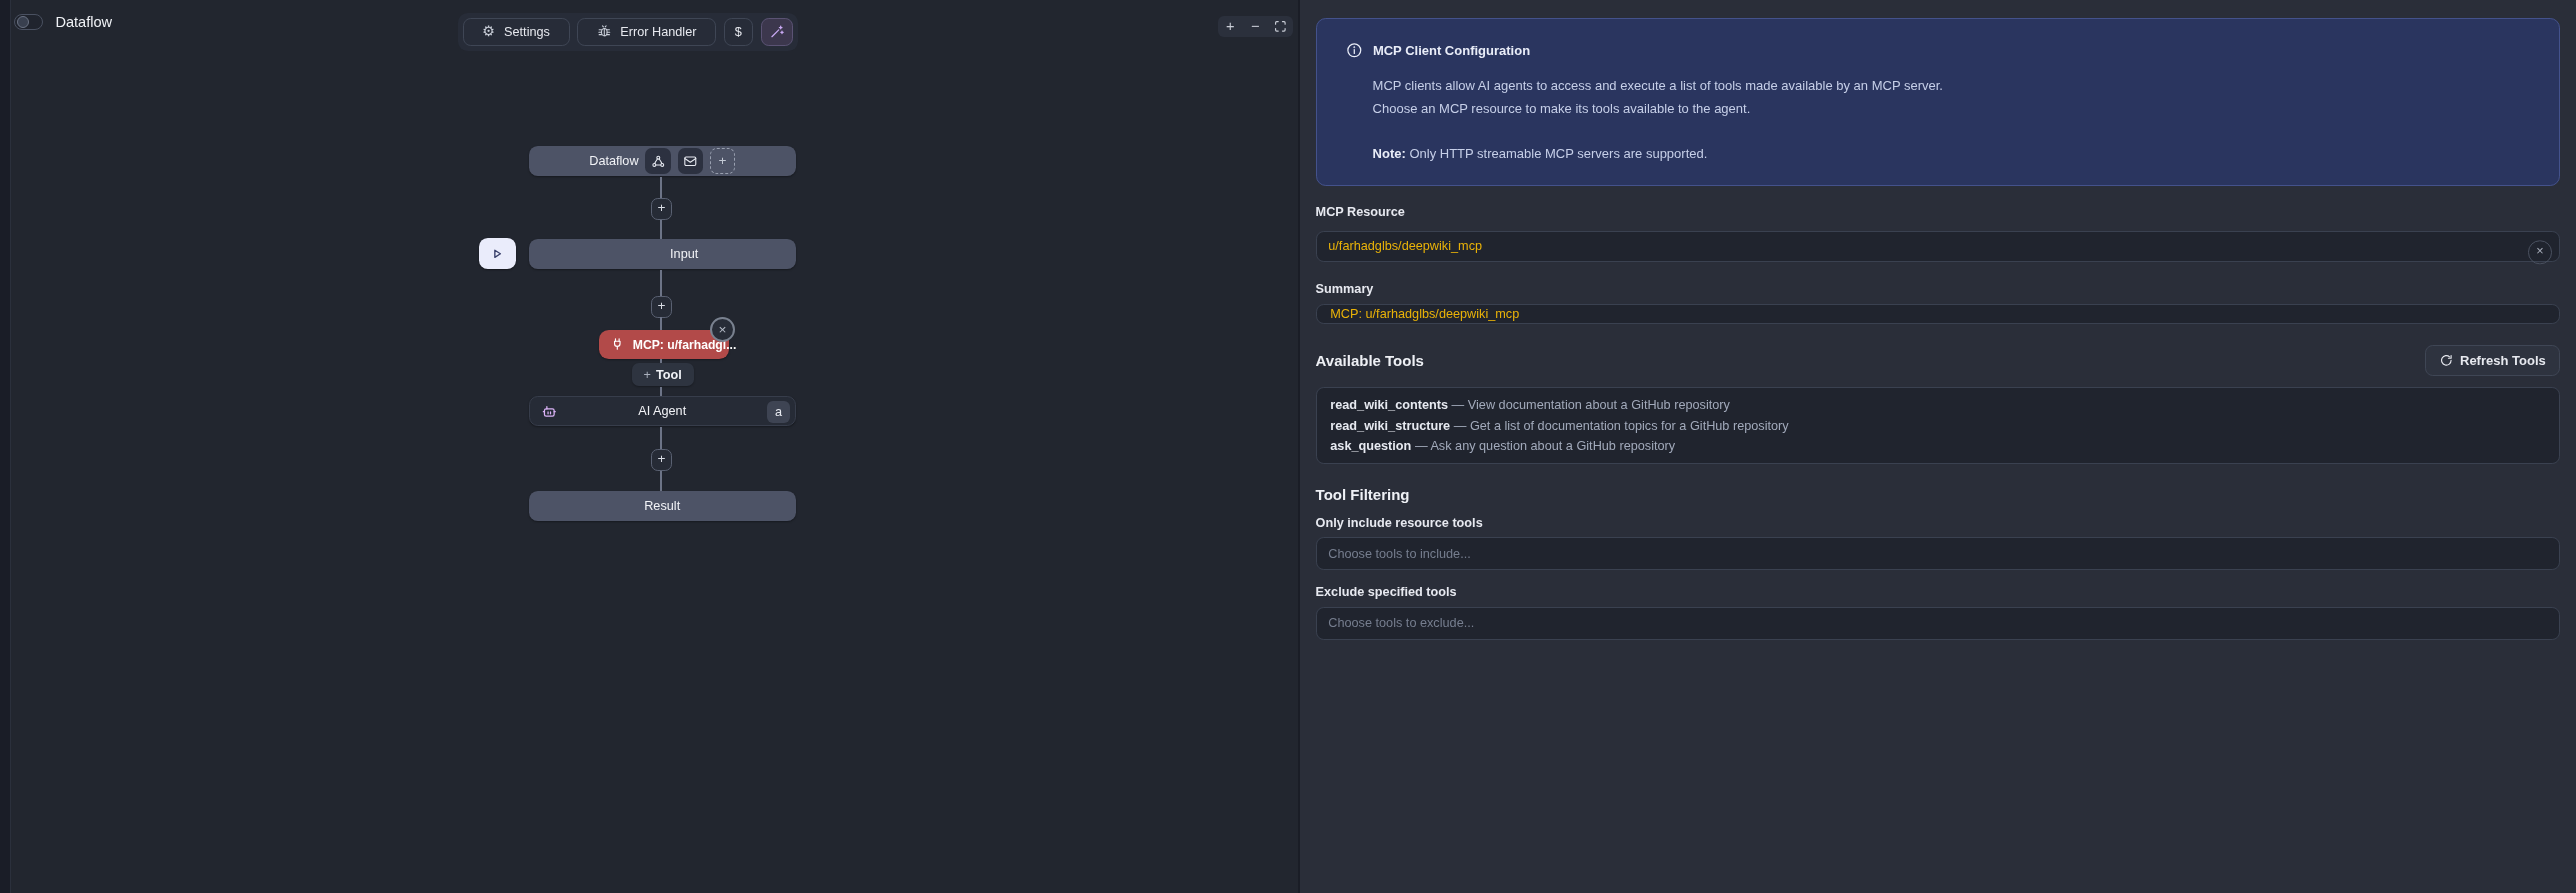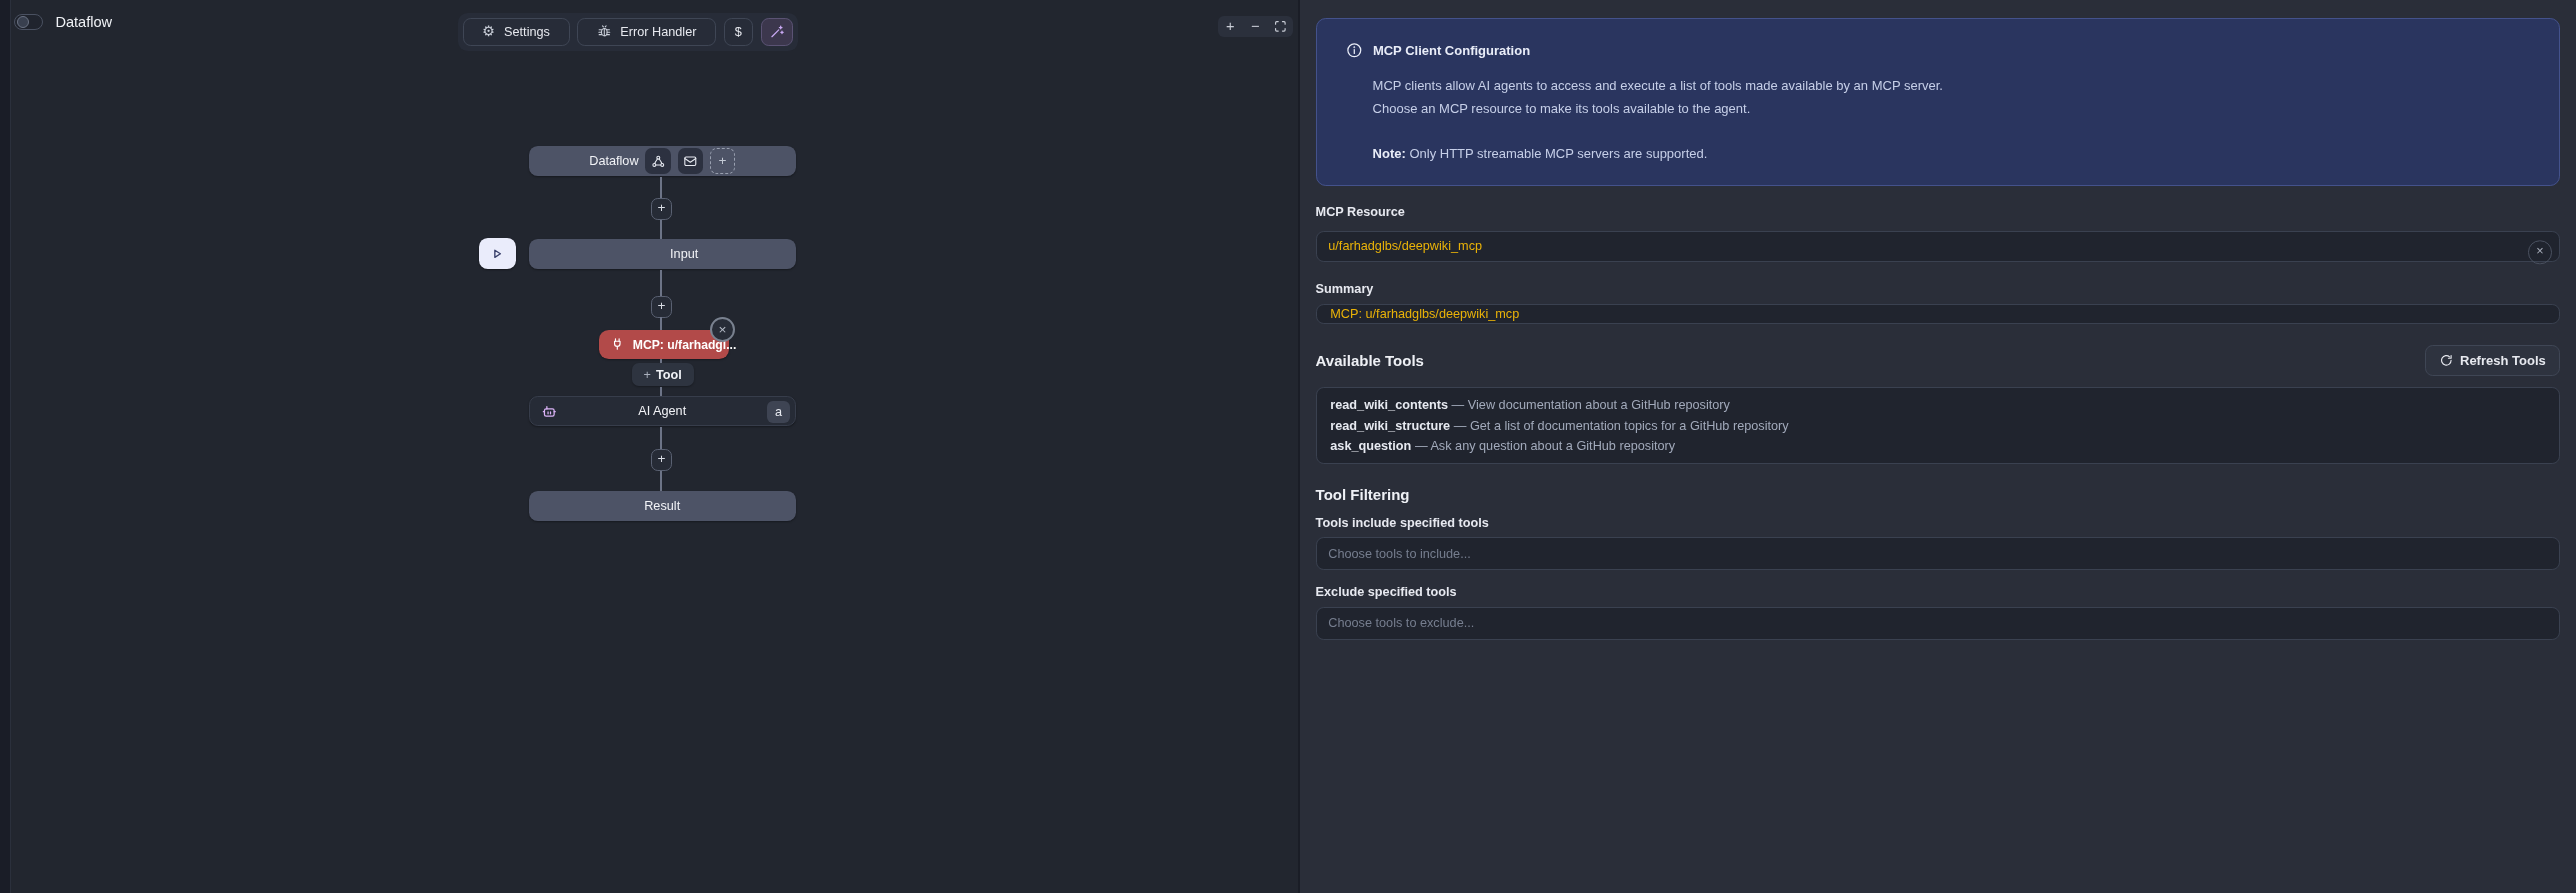--- a/index.html
+++ b/index.html
@@ -288,20 +288,20 @@
     </div>
 
     <div class="tools-box">
         <div class="tool-row"><b>read_wiki_contents</b><span> — View documentation about a GitHub repository</span></div>
         <div class="tool-row"><b>read_wiki_structure</b><span> — Get a list of documentation topics for a GitHub repository</span></div>
         <div class="tool-row"><b>ask_question</b><span> — Ask any question about a GitHub repository</span></div>
       </div>
 
     <div class="section-title tf-title">Tool Filtering</div>
 
-    <div class="filter-label">Tools include specified tools</div>
+    <div class="filter-label">Only include resource tools</div>
     <input class="text-input filter-input" type="text" placeholder="Choose tools to include..." style="">
 
     <div class="filter-label" style="margin-top:14.6px;">Exclude specified tools</div>
     <input class="text-input filter-input" type="text" placeholder="Choose tools to exclude..." style="">
   </div>
 </div>
 
 
 </body></html>

